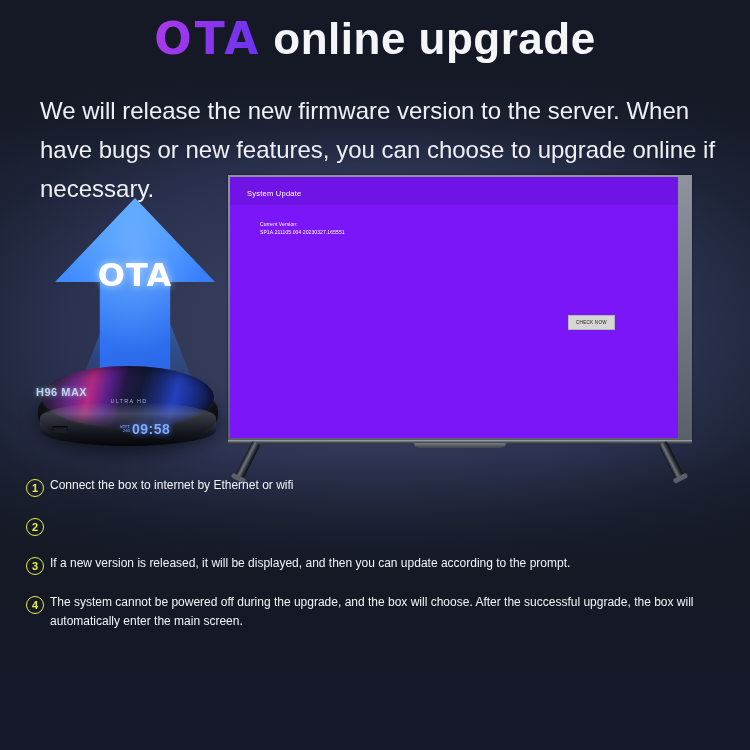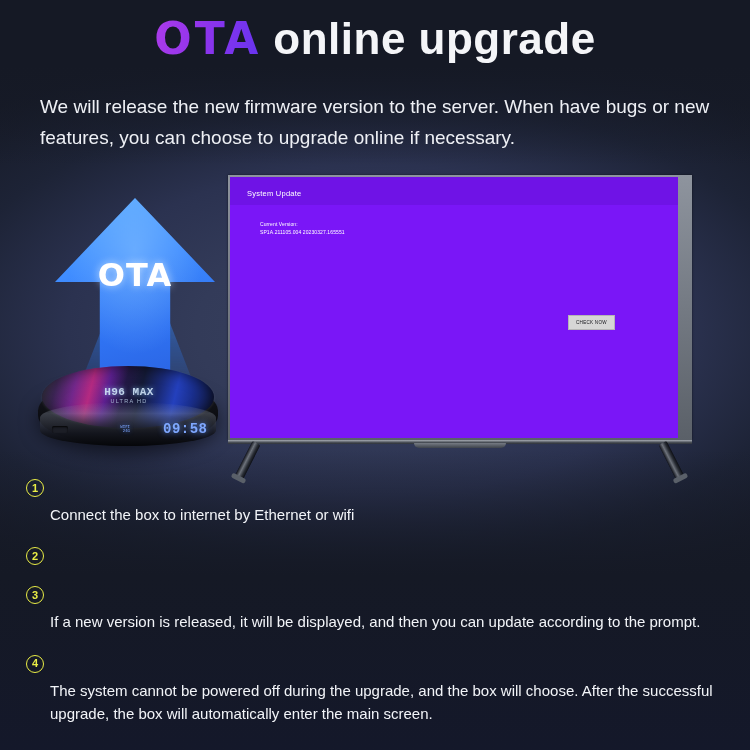--- a/index.html
+++ b/index.html
@@ -41,21 +41,21 @@
     font-weight:bold;
     letter-spacing:3px;
     background:linear-gradient(100deg,#ac3bea 0%,#8f34ec 45%,#6634ef 100%);
     -webkit-background-clip:text; background-clip:text;
     -webkit-text-fill-color:transparent; color:transparent;
   }
   #title-rest{ color:#f4f5f8; margin-left:12px; }
 
   #intro{
     position:absolute; left:40px; right:28px; top:92px;
-    color:#eef0f5; font-size:19px; line-height:1.62;
+    color:#eef0f5; font-size:24px; line-height:1.62;
   }
 
   
   #tv{
     position:absolute; left:228px; top:175px; width:464px; height:285px;
   }
   .tv-bezel{
     position:absolute; left:0; top:0; width:464px; height:265px;
     background:linear-gradient(180deg,#8e949e 0%,#5a6068 100%);
     padding:2px 14px 2px 2px;
@@ -157,44 +157,41 @@
         #1a2a77 66%, #2440bd 75%, #1a2f8e 84%, #10142c 100%);
     box-shadow:inset 0 0 14px rgba(0,0,0,0.65), 0 1px 3px rgba(255,255,255,0.10);
   }
   #tvbox .top-sheen{
     position:absolute; left:6px; top:4px; width:172px; height:62px;
     border-radius:50%;
     background:linear-gradient(118deg, rgba(255,255,255,0.14) 0%, rgba(255,255,255,0.02) 28%, rgba(255,255,255,0) 52%);
   }
   #tvbox .brand{
     position:absolute; left:0; right:0; top:24px;
-    text-align:center;
     color:#cfe4f8; font-size:11px; font-weight:bold;
     letter-spacing:0.5px;
     text-shadow:0 0 5px rgba(140,200,255,0.8);
     opacity:0.92;
-    font-family:Liberation Mono, monospace;
   }
   #tvbox .brand-sub{
     position:absolute; left:0; right:0; top:36px;
     text-align:center;
     color:#b9cde4; font-size:5.5px; letter-spacing:1.3px;
     opacity:0.85;
   }
   #tvbox .rim{
     position:absolute; left:4px; top:40px; width:176px; height:44px;
     border-radius:50%/36%;
     background:linear-gradient(180deg, rgba(120,126,140,0.0) 0%, rgba(140,148,165,0.35) 26%, rgba(20,22,30,0.9) 72%, rgba(5,6,9,1) 100%);
   }
   #tvbox .clock{
     position:absolute; left:96px; top:59px;
-    color:#7fa8ff; font-family:Liberation Mono, monospace;
+    color:#7fa8ff; font-family:Liberation Sans, sans-serif;
     font-size:14px; font-weight:bold; letter-spacing:0.5px;
     text-shadow:0 0 6px rgba(90,140,255,0.9);
-    margin-left:31px;
   }
   #tvbox .clock-tag{
     position:absolute; left:78px; top:63px;
     color:#7fa8ff; font-size:4px; line-height:1.05;
     font-family:"DejaVu Sans Mono", monospace;
     text-shadow:0 0 4px rgba(90,140,255,0.8);
     text-align:right; width:16px;
   }
   #tvbox .port{
     position:absolute; left:16px; top:64px; width:16px; height:7px;
@@ -214,21 +211,21 @@
     flex:0 0 auto;
     width:18px; height:18px; margin-top:3px; margin-right:6px;
     border:1.4px solid #e9ed45;
     border-radius:50%;
     color:#e9ed45;
     font-size:11px; font-weight:bold;
     display:flex; align-items:center; justify-content:center;
     line-height:1;
   }
   .step-text{
-    color:#f2f4f8; font-size:15px; line-height:1.55;margin-top:27px;
+    color:#f2f4f8; font-size:12px; line-height:1.55;
   }
 </style>
 </head>
 <body>
 
 <div id="bg-layer"></div>
 <div id="bg-top-fade"></div>
 <div id="bg-bottom-fade"></div>
 
 <div id="header">

